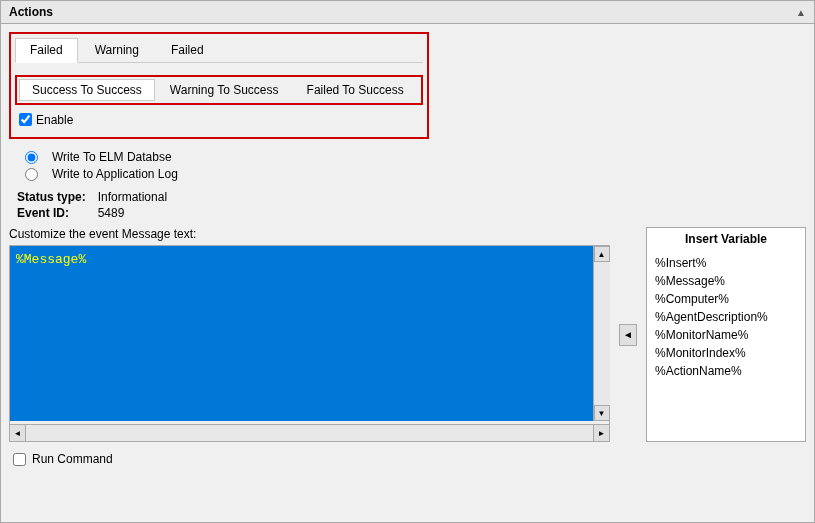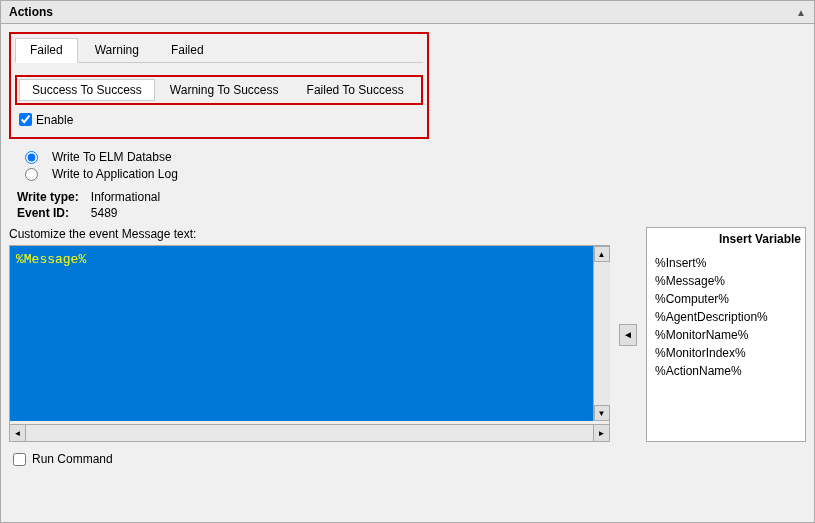--- a/index.html
+++ b/index.html
@@ -211,21 +211,21 @@
       background: #e8e8e8;
     }
     
     .insert-variable {
       width: 160px;
       border: 1px solid #aaa;
       background: white;
       flex-shrink: 0;
     }
     .insert-variable-header {
-      text-align: right;
+      text-align: center;
       font-weight: bold;
       font-size: 12px;
       padding: 4px;
       background: white;
     }
     .insert-variable-list {
       padding: 4px 8px;
     }
     .insert-variable-item {
       font-size: 12px;
@@ -313,21 +313,21 @@
     <div class="radio-row">
       <input type="radio" name="writeOption" style="">
       <span>Write to Application Log</span>
     </div>
 
     
     <div class="event-info">
       <table>
         <tbody>
             <tr>
-          <td>Write type:</td>
+          <td>Status type:</td>
           <td>Informational</td>
         </tr>
         <tr>
           <td>Event ID:</td>
           <td>5489</td>
         </tr>
       </tbody>
         </table>
     </div>
 

